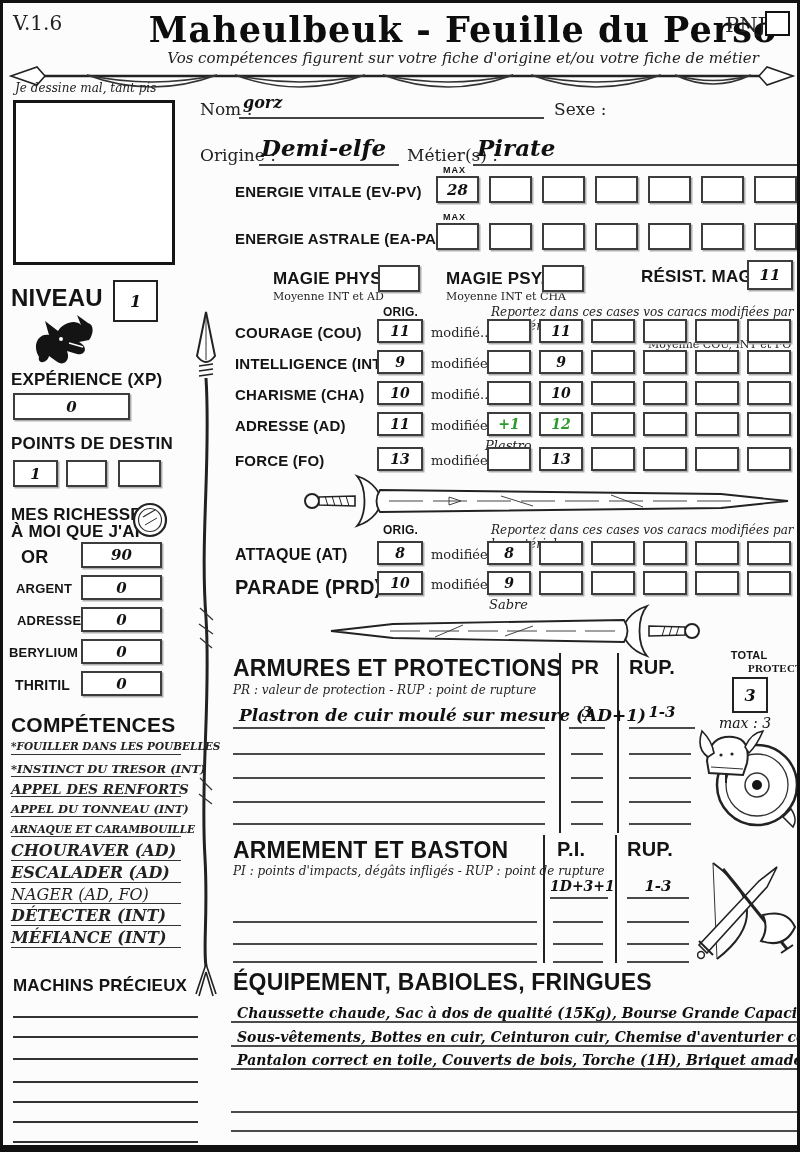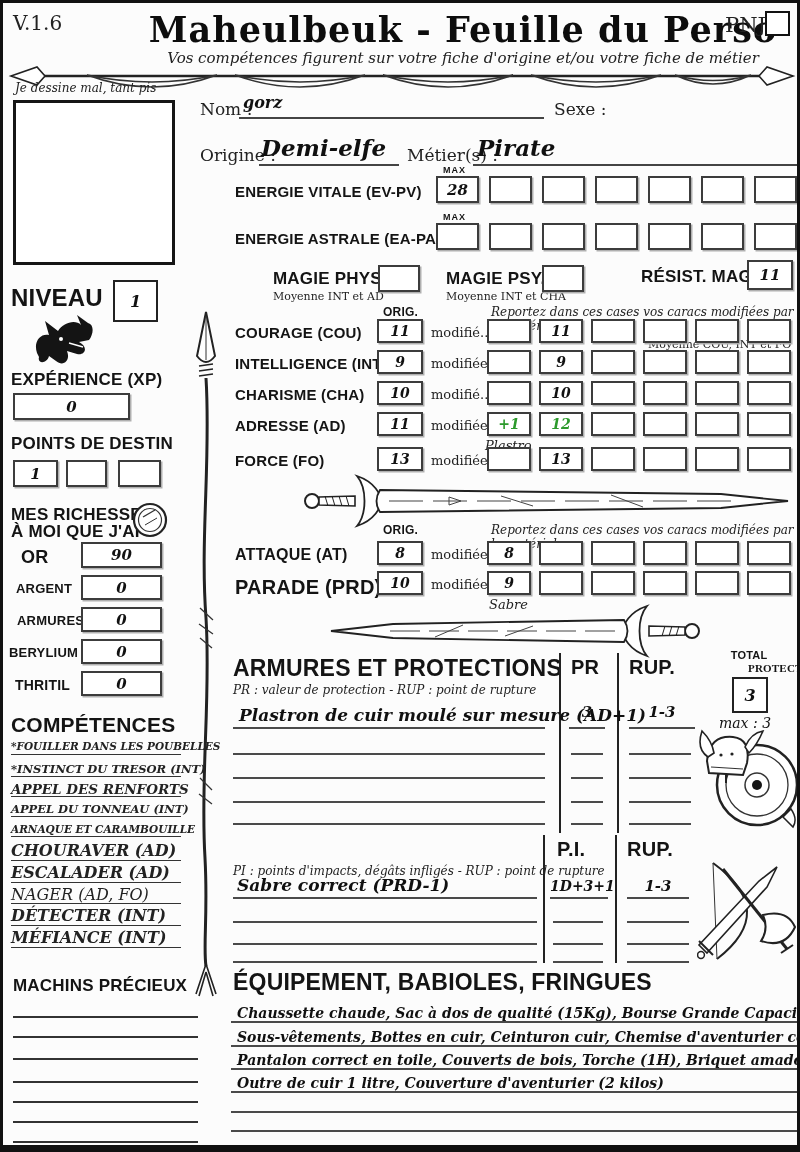--- a/index.html
+++ b/index.html
@@ -255,29 +255,27 @@
       <path d="M8,34 Q10,8 34,10 Q52,12 48,36 L44,48 L10,46 Z" fill="#fff" stroke="#222" stroke-width="2"></path>
       <path d="M9,30 Q-3,22 3,4 Q13,14 15,26 Z" fill="#fff" stroke="#222" stroke-width="1.6"></path>
       <path d="M46,20 Q52,6 64,4 Q58,18 50,26 Z" fill="#fff" stroke="#222" stroke-width="1.6"></path>
       <line x1="12" y1="40" x2="44" y2="42" stroke="#333" stroke-width="1.2"></line>
       <circle cx="22" cy="28" r="1.6" fill="#222"></circle>
         <circle cx="33" cy="27" r="1.6" fill="#222"></circle>
       <line x1="27" y1="46" x2="27" y2="56" stroke="#222" stroke-width="2"></line>
     </svg>
   </div>
 
+  <div class="abs hdr" style="left:230px;top:834px;font-size:23px;">ARMEMENT ET BASTON</div>
   <div class="abs cali" style="left:230px;top:861px;font-size:12px;">PI : points d'impacts, dégâts infligés - RUP : point de rupture</div>
   <div class="vline" style="left:540px;top:832px;height:128px;"></div>
   <div class="vline" style="left:612px;top:832px;height:128px;"></div>
   <div class="abs hdr" style="left:554px;top:835px;font-size:20px;">P.I.</div>
   <div class="abs hdr" style="left:624px;top:835px;font-size:20px;">RUP.</div>
 
-  <div class="rowline" style="left:230px;top:870px;width:304px;height:26px;">
-    <span class="rowtxt" style="left:4px;top:2px;font-size:17px;">Sabre correct (PRD-1)</span>
-    </div>
   <div class="rowline" style="left:547px;top:870px;width:58px;height:26px;text-align:center;font:italic bold 14px 'DejaVu Serif',serif;line-height:26px;">1D+3+1</div>
   <div class="rowline" style="left:624px;top:870px;width:62px;height:26px;text-align:center;font:italic bold 15px 'DejaVu Serif',serif;line-height:26px;">1-3</div>
 
   <div class="rowline" style="left:230px;top:898px;width:304px;height:22px;">
       <span class="rowtxt" style="left:4px;top:2px;font-size:15px;"></span>
     </div>
   <div class="rowline" style="left:550px;top:898px;width:50px;height:22px;"></div>
   <div class="rowline" style="left:624px;top:898px;width:62px;height:22px;"></div>
 
   <div class="rowline" style="left:230px;top:920px;width:304px;height:22px;">
@@ -308,23 +306,20 @@
   <div class="abs hdr" style="left:230px;top:966px;font-size:23px;">ÉQUIPEMENT, BABIOLES, FRINGUES</div>
   <div class="rowline" style="left:228px;top:1000px;width:566px;height:20px;">
       <span class="rowtxt" style="left:6px;top:2px;font-size:14px;">Chaussette chaude, Sac à dos de qualité (15Kg), Bourse Grande Capacité [Max 100PO]</span>
     </div>
   <div class="rowline" style="left:228px;top:1024px;width:566px;height:20px;">
       <span class="rowtxt" style="left:6px;top:2px;font-size:14px;">Sous-vêtements, Bottes en cuir, Ceinturon cuir, Chemise d'aventurier correcte, Écuelle</span>
     </div>
   <div class="rowline" style="left:228px;top:1047px;width:566px;height:20px;">
       <span class="rowtxt" style="left:6px;top:2px;font-size:14px;">Pantalon correct en toile, Couverts de bois, Torche (1H), Briquet amadou</span>
     </div>
-  <div class="rowline" style="left:228px;top:1070px;width:566px;height:20px;">
-      <span class="rowtxt" style="left:6px;top:2px;font-size:14px;">Outre de cuir 1 litre, Couverture d'aventurier (2 kilos)</span>
-    </div>
   <div class="rowline" style="left:228px;top:1090px;width:566px;height:20px;">
       <span class="rowtxt" style="left:6px;top:2px;font-size:14px;"></span>
     </div>
   <div class="rowline" style="left:228px;top:1109px;width:566px;height:20px;">
       <span class="rowtxt" style="left:6px;top:2px;font-size:14px;"></span>
     </div>
   <div class="rowline" style="left:228px;top:1127px;width:566px;height:20px;">
       <span class="rowtxt" style="left:6px;top:2px;font-size:14px;"></span>
     </div>
 
@@ -355,21 +350,21 @@
       <circle cx="19" cy="19" r="11.5" fill="none" stroke="#333" stroke-width="1.2"></circle>
       <line x1="12" y1="16" x2="24" y2="9" stroke="#333" stroke-width="1.4"></line>
       <line x1="14" y1="24" x2="26" y2="17" stroke="#333" stroke-width="1"></line>
     </svg>
   </div>
 
   <div class="abs hdr" style="left:18px;top:544px;font-size:18px;">OR</div>
   <div class="abs box" style="left:78px;top:539px;width:81px;height:26px;font:italic bold 15px 'DejaVu Serif',serif;">90</div>
   <div class="abs hdr" style="left:13px;top:578px;font-size:13px;">ARGENT</div>
   <div class="abs box" style="left:78px;top:572px;width:81px;height:25px;font:italic bold 15px 'DejaVu Serif',serif;">0</div>
-  <div class="abs hdr" style="left:14px;top:610px;font-size:13px;">ARMURES</div>
+  <div class="abs hdr" style="left:14px;top:610px;font-size:13px;">ADRESSE</div>
   <div class="abs box" style="left:78px;top:604px;width:81px;height:25px;font:italic bold 15px 'DejaVu Serif',serif;">0</div>
   <div class="abs hdr" style="left:6px;top:642px;font-size:13px;">BERYLIUM</div>
   <div class="abs box" style="left:78px;top:636px;width:81px;height:25px;font:italic bold 15px 'DejaVu Serif',serif;">0</div>
   <div class="abs hdr" style="left:12px;top:674px;font-size:14px;">THRITIL</div>
   <div class="abs box" style="left:78px;top:668px;width:81px;height:25px;font:italic bold 15px 'DejaVu Serif',serif;">0</div>
 
   <div class="abs hdr" style="left:8px;top:710px;font-size:21px;">COMPÉTENCES</div>
 
   <div class="abs cali uline-thin" style="left:8px;top:737px;width:170px;height:14px;font-size:10.5px;font-weight:bold;white-space:nowrap;">*FOUILLER DANS LES POUBELLES</div>
   <div class="abs cali uline-thin" style="left:8px;top:759px;width:170px;height:14px;font-size:11.5px;font-weight:bold;white-space:nowrap;">*INSTINCT DU TRESOR (INT)</div>

